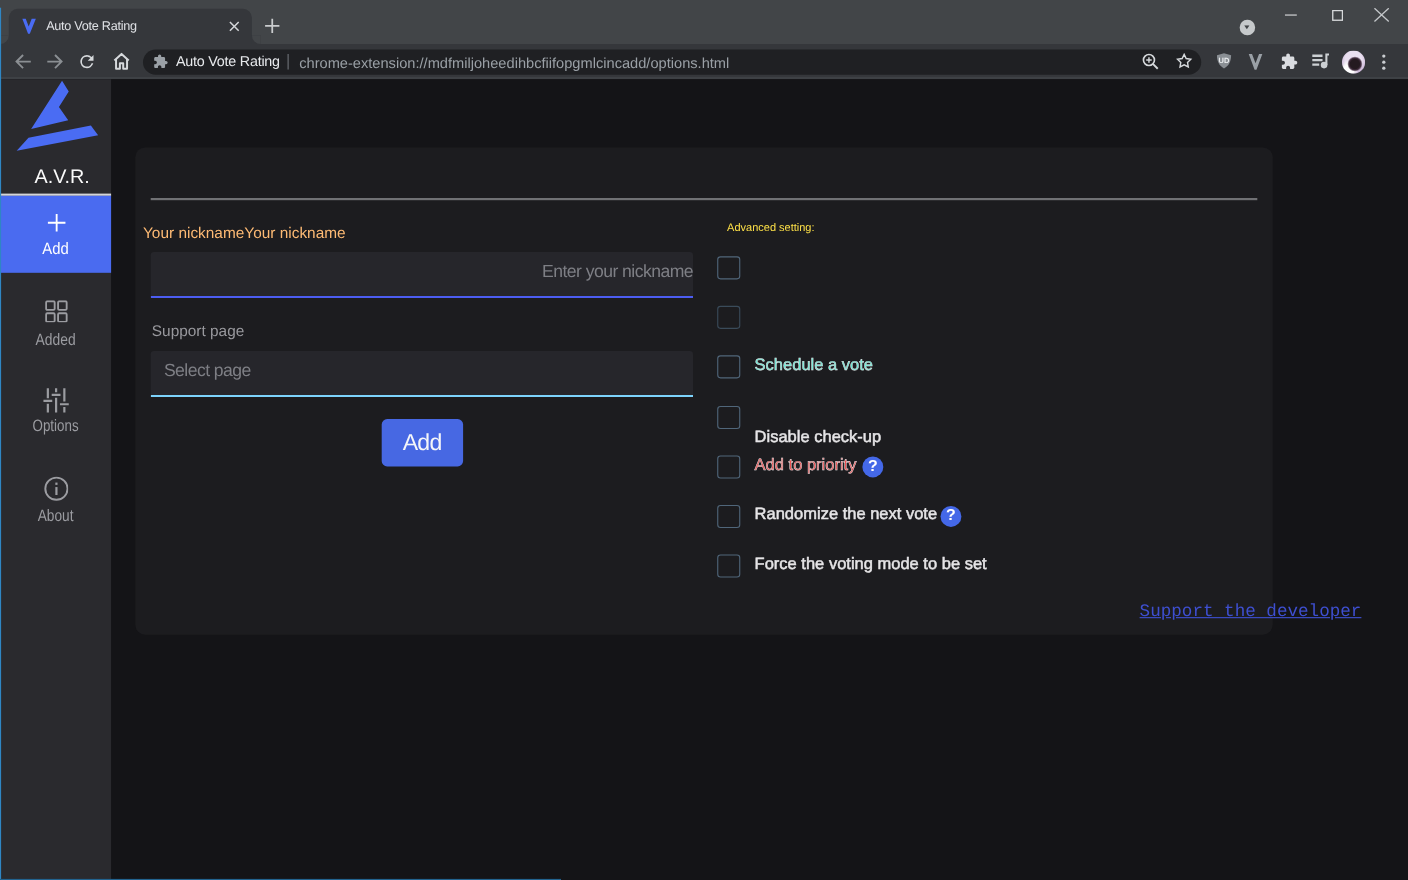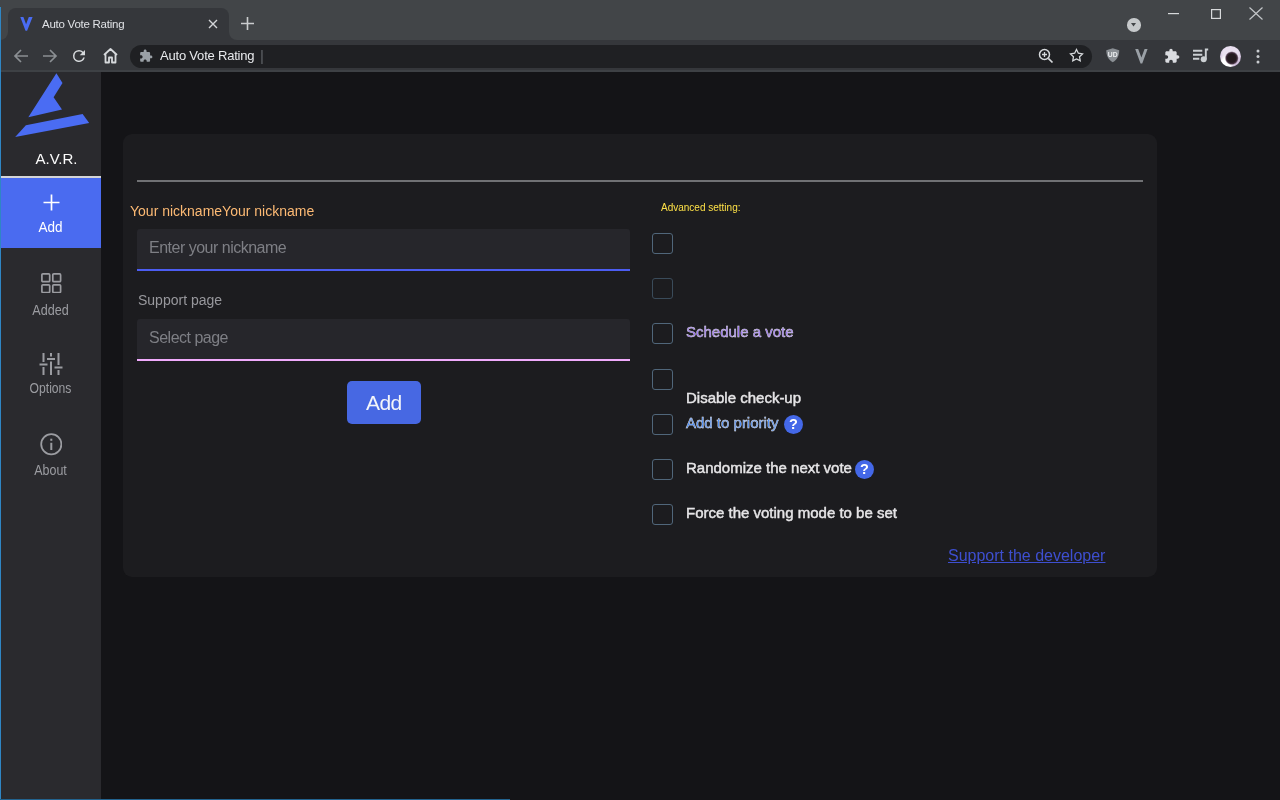--- a/index.html
+++ b/index.html
@@ -66,20 +66,21 @@
     <path d="M3,9 L9.5,3 L16,9 M4.5,8 V16.5 H8 V11.5 H11 V16.5 H14.5 V8" stroke="#d6d9dc" stroke-width="1.8" fill="none" stroke-linejoin="round"></path>
   </svg>
 
   <div class="abs" style="left:130px;top:44.5px;width:962px;height:23px;background:#1f2023;border-radius:11.5px;"></div>
 
   <svg class="abs" style="left:139px;top:49px;" width="14" height="14" viewBox="0 0 24 24">
     <path d="M20.5 11H19V7c0-1.1-.9-2-2-2h-4V3.5C13 2.12 11.88 1 10.5 1S8 2.12 8 3.5V5H4c-1.1 0-2 .9-2 2v3.8h1.5c1.49 0 2.7 1.21 2.7 2.7s-1.21 2.7-2.7 2.7H2V20c0 1.1.9 2 2 2h3.8v-1.5c0-1.49 1.21-2.7 2.7-2.7s2.7 1.21 2.7 2.7V22H17c1.1 0 2-.9 2-2v-4h1.5c1.38 0 2.5-1.12 2.5-2.5S21.88 11 20.5 11z" fill="#9aa0a6"></path>
   </svg>
   <div class="abs" style="left:160px;top:47.8px;font-size:13px;letter-spacing:-0.2px;color:#e8eaed;">Auto Vote Rating</div>
   <div class="abs" style="left:260px;top:47px;font-size:15px;color:#5f6368;">|</div>
+  <div class="abs" style="left:272px;top:49.5px;font-size:13.3px;color:#9aa0a6;">chrome-extension://mdfmiljoheedihbcfiifopgmlcincadd/options.html</div>
 
   <svg class="abs" style="left:1038px;top:48px;" width="16" height="16" viewBox="0 0 16 16">
     <circle cx="6.5" cy="6.5" r="5" stroke="#d6d9dc" stroke-width="1.5" fill="none"></circle>
     <path d="M10.3,10.3 L14.5,14.5" stroke="#d6d9dc" stroke-width="1.7"></path>
     <path d="M6.5,4 V9 M4,6.5 H9" stroke="#d6d9dc" stroke-width="1.3"></path>
   </svg>
 
   <svg class="abs" style="left:1068px;top:47.2px;" width="17" height="17" viewBox="0 0 24 24">
     <path d="M12 3.5l2.6 5.3 5.9.9-4.2 4.1 1 5.8-5.3-2.8-5.3 2.8 1-5.8-4.2-4.1 5.9-.9z" fill="none" stroke="#d6d9dc" stroke-width="1.8"></path>
   </svg>
@@ -118,21 +119,21 @@
   <div class="abs" style="left:0;top:69.5px;width:1280px;height:2.5px;background:#3e4145;"></div>
 
   <div class="abs" style="left:0;top:72px;width:1280px;height:728px;background:#141417;"></div>
 
   <div class="abs" style="left:0;top:72px;width:101px;height:728px;background:#2a2a2e;"></div>
 
   <svg class="abs" style="left:10px;top:72px;" width="85" height="70" viewBox="0 0 85 70">
     <polygon points="46.4,1.3 52.5,11.1 43.6,25.2 52,37.4 18.3,45.3" fill="#4a6cf3"></polygon>
     <polygon points="72.6,42.1 79.2,51 5.2,65 15.9,53.3" fill="#4a6cf3"></polygon>
   </svg>
-  <div class="abs" style="left:0;top:150px;width:113px;text-align:center;font-size:15px;color:#fbfbfb;">A.V.R.</div>
+  <div class="abs" style="left:0;top:150px;width:113px;text-align:center;font-size:18px;color:#fbfbfb;">A.V.R.</div>
 
   <div class="abs" style="left:0;top:176px;width:101px;height:1.6px;background:#d4d5d7;"></div>
   <div class="abs" style="left:0;top:177.6px;width:101px;height:70px;background:#4a6bf0;"></div>
   <svg class="abs" style="left:42.7px;top:194.2px;" width="17" height="17" viewBox="0 0 17 17">
     <path d="M8.5,0.5 V16.5 M0.5,8.5 H16.5" stroke="#ffffff" stroke-width="1.7" fill="none"></path>
   </svg>
   <div class="abs" style="left:0;top:217.9px;width:101px;text-align:center;font-size:15px;color:#ffffff;transform:scaleX(0.9);">Add</div>
 
   <svg class="abs" style="left:41px;top:272.5px;" width="20.5" height="20.5" viewBox="0 0 20.5 20.5">
     <rect x="0.9" y="0.9" width="7.8" height="7.8" rx="1" fill="none" stroke="#9b9ca1" stroke-width="1.7"></rect>
@@ -157,56 +158,56 @@
     <rect x="10.3" y="9.8" width="2" height="7.2" fill="#9b9ca1"></rect>
     <rect x="10.3" y="5.7" width="2" height="2.1" fill="#9b9ca1"></rect>
   </svg>
   <div class="abs" style="left:0;top:461.2px;width:101px;text-align:center;font-size:15px;color:#9b9ca1;transform:scaleX(0.83);">About</div>
 
   <div class="abs" style="left:123px;top:134px;width:1034px;height:443px;background:#1c1c1f;border-radius:9px;"></div>
 
   <div class="abs" style="left:137px;top:180px;width:1006px;height:2px;background:#707174;"></div>
 
   <div class="abs" style="left:130px;top:203px;font-size:14px;color:#fdba74;">Your nicknameYour nickname</div>
-  <div class="abs" style="left:137px;top:229px;width:493px;height:42px;background:#26262b;border-bottom:2px solid #4c5df2;border-radius:3px 3px 0 0;">
+  <div class="abs" style="left:137px;top:229px;width:493px;height:42px;background:#26262b;border-bottom:2px solid #4c5df2;border-radius:3px 3px 0 0;text-align:right;">
     <div style="padding:10px 0 0 12px;font-size:16px;letter-spacing:-0.5px;color:#7e7f85;">Enter your nickname</div>
   </div>
   <div class="abs" style="left:138px;top:292px;font-size:14px;color:#98989d;">Support page</div>
-  <div class="abs" style="left:137px;top:319px;width:493px;height:42px;background:#26262b;border-bottom:2px solid #f0abfc;border-radius:3px 3px 0 0;">
+  <div class="abs" style="left:137px;top:319px;width:493px;height:42px;background:#26262b;border-bottom:2px solid #7dd3fc;border-radius:3px 3px 0 0;">
     <div style="padding:10px 0 0 12px;font-size:16px;letter-spacing:-0.5px;color:#7e7f85;">Select page</div>
   </div>
   <div class="abs" style="left:346.5px;top:380.5px;width:74.5px;height:43.5px;background:#4768e3;border-radius:5px;text-align:center;">
     <div style="padding-top:10px;font-size:21px;letter-spacing:-0.7px;color:#f4f6f9;">Add</div>
   </div>
 
   <div class="abs" style="left:661px;top:202px;font-size:10px;color:#fde047;">Advanced setting:</div>
 
   <div class="abs" style="left:651.5px;top:233px;width:21px;height:21px;border:1.5px solid #50667a;border-radius:3px;"></div>
 
   <div class="abs" style="left:651.5px;top:278.2px;width:21px;height:21px;border:1.5px solid #3a4b5a;border-radius:3px;"></div>
 
   <div class="abs" style="left:651.5px;top:323.4px;width:21px;height:21px;border:1.5px solid #50667a;border-radius:3px;"></div>
-  <div class="abs" style="left:686px;top:323px;font-size:15px;color:#8b5cf6;text-align:center;-webkit-text-stroke:0.45px #e6e5e7;">Schedule a vote</div>
+  <div class="abs" style="left:686px;top:323px;font-size:15px;color:#5eead4;text-align:center;-webkit-text-stroke:0.45px #e6e5e7;">Schedule a vote</div>
 
   <div class="abs" style="left:651.5px;top:368.6px;width:21px;height:21px;border:1.5px solid #50667a;border-radius:3px;"></div>
   <div class="abs" style="left:686px;top:389px;font-size:15px;color:#e6e5e7;-webkit-text-stroke:0.45px #e6e5e7;">Disable check-up</div>
 
   <div class="abs" style="left:651.5px;top:413.8px;width:21px;height:21px;border:1.5px solid #50667a;border-radius:3px;"></div>
-  <div class="abs" style="left:686px;top:414px;font-size:15px;color:#3b82f6;-webkit-text-stroke:0.45px #e6e5e7;">Add to priority</div>
+  <div class="abs" style="left:686px;top:414px;font-size:15px;color:#ef4444;-webkit-text-stroke:0.45px #e6e5e7;">Add to priority</div>
   <div class="abs" style="left:784px;top:415px;width:19px;height:19px;border-radius:50%;background:#4468e8;text-align:center;">
     <div style="font-size:14.5px;font-weight:bold;color:#fff;line-height:19px;">?</div>
   </div>
 
   <div class="abs" style="left:651.5px;top:459px;width:21px;height:21px;border:1.5px solid #50667a;border-radius:3px;"></div>
   <div class="abs" style="left:686px;top:459px;font-size:15px;color:#e6e5e7;-webkit-text-stroke:0.45px #e6e5e7;">Randomize the next vote</div>
   <div class="abs" style="left:855px;top:460px;width:19px;height:19px;border-radius:50%;background:#4468e8;text-align:center;">
     <div style="font-size:14.5px;font-weight:bold;color:#fff;line-height:19px;">?</div>
   </div>
 
   <div class="abs" style="left:651.5px;top:504.2px;width:21px;height:21px;border:1.5px solid #50667a;border-radius:3px;"></div>
   <div class="abs" style="left:686px;top:504px;font-size:15px;color:#e6e5e7;-webkit-text-stroke:0.45px #e6e5e7;">Force the voting mode to be set</div>
 
-  <div class="abs" style="left:948px;top:547px;font-size:16px;color:#3e4fd0;text-decoration:underline;">Support the developer</div>
+  <div class="abs" style="left:1036px;top:547px;font-size:16px;color:#3e4fd0;text-decoration:underline;font-family:Liberation Mono, monospace;">Support the developer</div>
 
   <div class="abs" style="left:0;top:7px;width:1px;height:793px;background:#2f86c4;"></div>
   <div class="abs" style="left:0;top:799px;width:510px;height:1px;background:#22638f;"></div>
 
 </div>
 
 </body></html>

